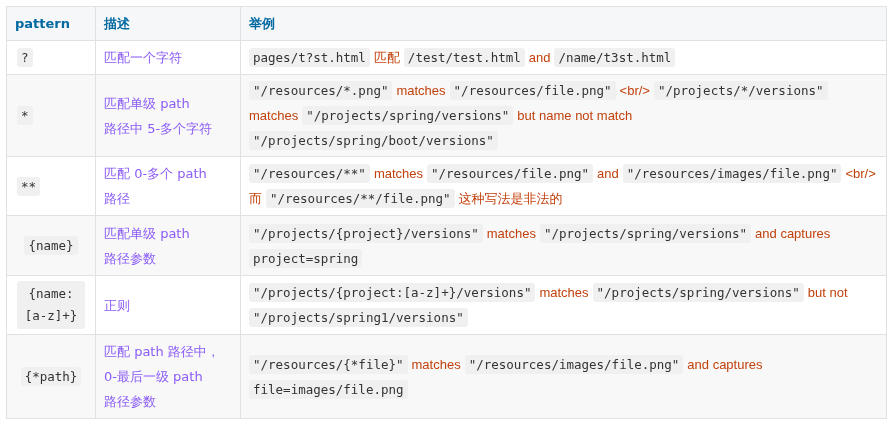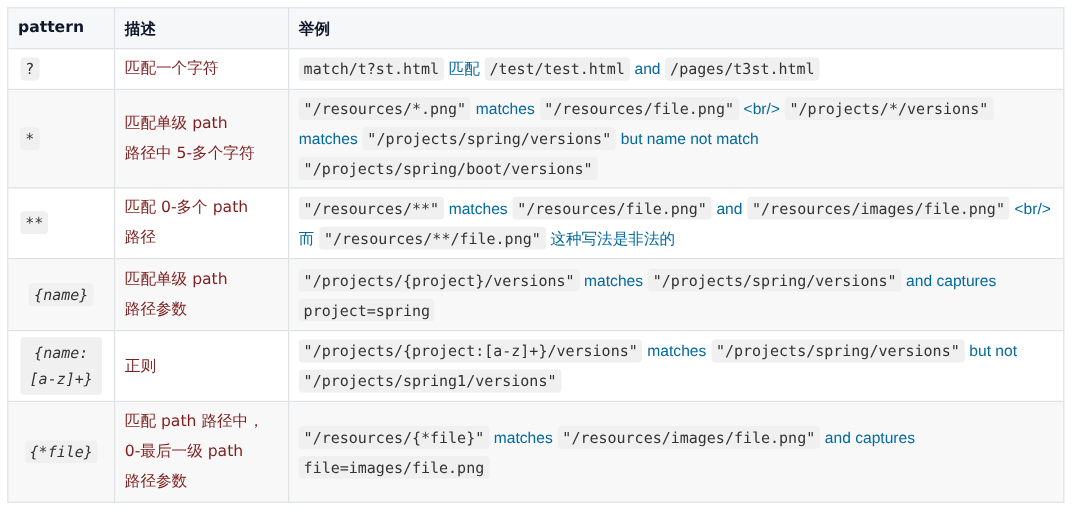--- a/index.html
+++ b/index.html
@@ -1,31 +1,31 @@
 <!DOCTYPE html>
 <html><head>
 <meta charset="utf-8">
 <style>
   html, body { margin: 0; padding: 0; background: #ffffff; }
   body { width: 895px; height: 427px; position: relative; overflow: hidden;
          font-family: "DejaVu Sans", "Liberation Sans", sans-serif; color: #333; font-size: 13px; }
   table { position: absolute; left: 6px; top: 6px; width: 880px; border-collapse: collapse;
           table-layout: fixed; }
   th, td { border: 1px solid #dfe2e5; padding: 0 8px; vertical-align: middle; }
-  th { background: #f6f7f8; text-align: left; font-weight: bold; height: 33px; font-size: 13px; color: #0f172a; }
+  th { background: #f6f7f8; text-align: left; font-weight: bold; height: 33px; font-size: 13px; color: #0369a1; }
   td { line-height: 25px; }
   tr.alt td { background: #f8f8f8; }
   col.c1 { width: 89px; } col.c2 { width: 145px; } col.c3 { width: 646px; }
   code { font-family: "DejaVu Sans Mono", "Liberation Mono", monospace; font-size: 12.5px;
          background: #f0f0f0; padding: 2px 4px; border-radius: 3px; color: #333; }
   td.pat { text-align: left; padding-left: 10px; }
-  td.pat.center { text-align: center; padding: 0 4px; font-style: italic; }
-  td.desc { color: #7f1d1d; font-size: 13px; }
+  td.pat.center { text-align: center; padding: 0 4px; }
+  td.desc { color: #8b5cf6; font-size: 13px; }
   td.ex { font-size: 12.5px; color: #444; }
-  .plain { font-family: "Liberation Sans", sans-serif; font-size: 13px; color: #0369a1; }
+  .plain { font-family: "Liberation Sans", sans-serif; font-size: 13px; color: #c2410c; }
 </style>
 </head>
 <body>
 
 <table>
   <colgroup>
       <col class="c1">
       <col class="c2">
       <col class="c3">
     </colgroup>
@@ -35,21 +35,21 @@
       <th>描述</th>
       <th>举例</th>
     </tr>
   </thead>
   <tbody id="tbody">
       <tr style="height: 34px;">
         <td class="pat"><code>?</code></td>
         <td class="desc">
           <div>匹配一个字符</div>
         </td>
-        <td class="ex"><code>match/t?st.html</code> <span class="plain">匹配</span> <code>/test/test.html</code> <span class="plain">and</span> <code>/pages/t3st.html</code> </td>
+        <td class="ex"><code>pages/t?st.html</code> <span class="plain">匹配</span> <code>/test/test.html</code> <span class="plain">and</span> <code>/name/t3st.html</code> </td>
       </tr>
       <tr class="alt" style="height: 82px;">
         <td class="pat"><code>*</code></td>
         <td class="desc">
           <div>匹配单级 path</div>
           <div>路径中 5-多个字符</div>
         </td>
         <td class="ex"><code>"/resources/*.png"</code> <span class="plain">matches</span> <code>"/resources/file.png"</code> <span class="plain">&lt;br/&gt;</span> <code>"/projects/*/versions"</code> <span class="plain">matches</span> <code>"/projects/spring/versions"</code> <span class="plain">but name not match</span> <code>"/projects/spring/boot/versions"</code> </td>
       </tr>
       <tr style="height: 59px;">
@@ -69,21 +69,21 @@
         <td class="ex"><code>"/projects/{project}/versions"</code> <span class="plain">matches</span> <code>"/projects/spring/versions"</code> <span class="plain">and captures</span> <code>project=spring</code> </td>
       </tr>
       <tr style="height: 59px; padding-left: 44px;">
         <td class="pat center"><code style="white-space: normal; display: inline-block; width: 60px; line-height: 22px; word-break: break-all;">{name:[a-z]+}</code></td>
         <td class="desc">
           <div>正则</div>
         </td>
         <td class="ex"><code>"/projects/{project:[a-z]+}/versions"</code> <span class="plain">matches</span> <code>"/projects/spring/versions"</code> <span class="plain">but not</span> <code>"/projects/spring1/versions"</code> </td>
       </tr>
       <tr class="alt" style="height: 84px;">
-        <td class="pat center"><code>{*file}</code></td>
+        <td class="pat center"><code>{*path}</code></td>
         <td class="desc">
           <div>匹配 path 路径中，</div>
           <div>0-最后一级 path</div>
           <div>路径参数</div>
         </td>
         <td class="ex"><code>"/resources/{*file}"</code> <span class="plain">matches</span> <code>"/resources/images/file.png"</code> <span class="plain">and captures</span> <code>file=images/file.png</code> </td>
       </tr>
     </tbody>
 </table>
 

